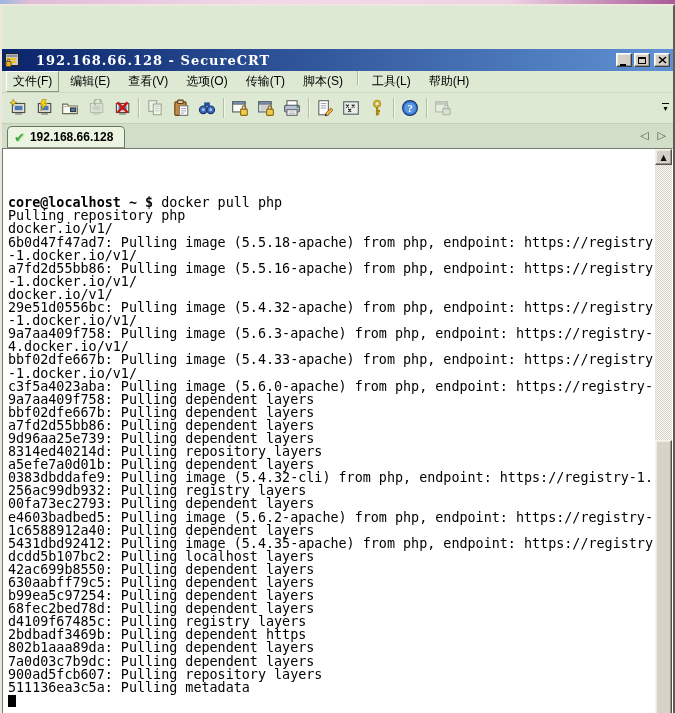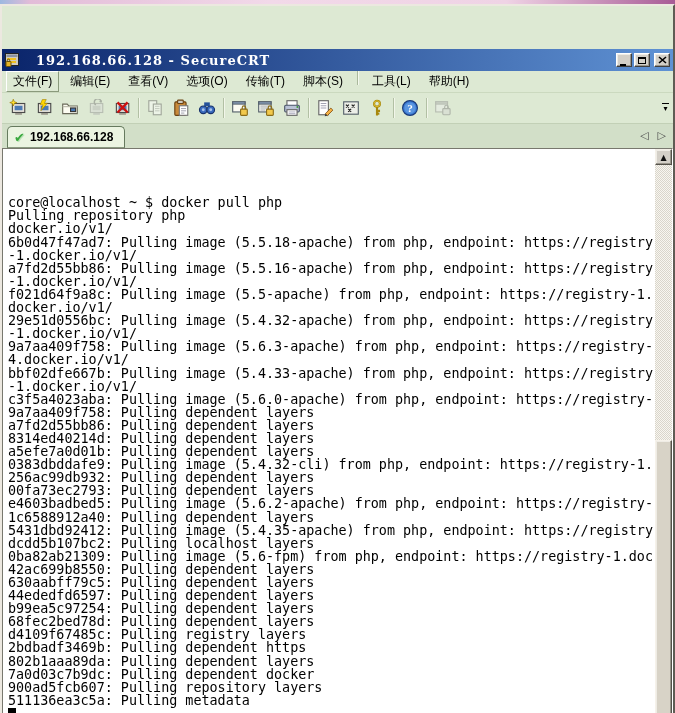--- a/index.html
+++ b/index.html
@@ -81,21 +81,21 @@
   .terminal{
     flex:1 1 auto;position:relative;background:var(--terminal-bg,#fff);
     border:1px solid;border-color:#78786e #fff #fff #78786e;overflow:hidden;
   }
   .term-text{
     position:absolute;left:0;top:0;right:17px;bottom:0;overflow:hidden;
     padding:8px 0 0 5px;
     font-family:"DejaVu Sans Mono",monospace;font-size:13.4px;color:var(--terminal-fg,#000);
   }
   .line{height:13.1px;line-height:13.1px;white-space:pre;}
-  .b{font-weight:normal;}
+  .b{font-weight:bold;}
   .cursor{display:inline-block;width:8px;height:12px;background:#000;vertical-align:top;margin-top:1px;}
   
   .scrollbar{
     position:absolute;top:0;right:0;bottom:0;width:17px;
     background:#eceae2;
     background-image:repeating-conic-gradient(#f8f6f0 0% 25%,#d9d5cb 0% 50%);
     background-size:2px 2px;
   }
   .sb-btn{
     position:absolute;left:0;width:17px;height:16px;box-sizing:border-box;
@@ -312,50 +312,49 @@
       <div class="line"></div>
         <div class="line"></div>
         <div class="line"></div>
         <div class="line" id="prompt-line"><span class="b">core@localhost ~ $</span><span> docker pull php</span></div>
     <div class="line">Pulling repository php</div>
         <div class="line">docker.io/v1/</div>
         <div class="line">6b0d47f47ad7: Pulling image (5.5.18-apache) from php, endpoint: https://registry</div>
         <div class="line">-1.docker.io/v1/</div>
         <div class="line">a7fd2d55bb86: Pulling image (5.5.16-apache) from php, endpoint: https://registry</div>
         <div class="line">-1.docker.io/v1/</div>
-        <div class="line">f021d64f9a8c: Pulling image (5.5-apache) from php, endpoint: https://registry-1.</div>
         <div class="line">docker.io/v1/</div>
         <div class="line">29e51d0556bc: Pulling image (5.4.32-apache) from php, endpoint: https://registry</div>
         <div class="line">-1.docker.io/v1/</div>
         <div class="line">9a7aa409f758: Pulling image (5.6.3-apache) from php, endpoint: https://registry-</div>
         <div class="line">4.docker.io/v1/</div>
         <div class="line">bbf02dfe667b: Pulling image (5.4.33-apache) from php, endpoint: https://registry</div>
         <div class="line">-1.docker.io/v1/</div>
         <div class="line">c3f5a4023aba: Pulling image (5.6.0-apache) from php, endpoint: https://registry-</div>
         <div class="line">9a7aa409f758: Pulling dependent layers</div>
+        <div class="line">bbf02dfe667b: Pulling dependent layers</div>
         <div class="line">a7fd2d55bb86: Pulling dependent layers</div>
-        <div class="line">8314ed40214d: Pulling dependent layers</div>
+        <div class="line">9d96aa25e739: Pulling dependent layers</div>
+        <div class="line">8314ed40214d: Pulling repository layers</div>
         <div class="line">a5efe7a0d01b: Pulling dependent layers</div>
         <div class="line">0383dbddafe9: Pulling image (5.4.32-cli) from php, endpoint: https://registry-1.</div>
-        <div class="line">256ac99db932: Pulling dependent layers</div>
+        <div class="line">256ac99db932: Pulling registry layers</div>
         <div class="line">00fa73ec2793: Pulling dependent layers</div>
         <div class="line">e4603badbed5: Pulling image (5.6.2-apache) from php, endpoint: https://registry-</div>
         <div class="line">1c6588912a40: Pulling dependent layers</div>
         <div class="line">5431dbd92412: Pulling image (5.4.35-apache) from php, endpoint: https://registry</div>
         <div class="line">dcdd5b107bc2: Pulling localhost layers</div>
-        <div class="line">0ba82ab21309: Pulling image (5.6-fpm) from php, endpoint: https://registry-1.doc</div>
         <div class="line">42ac699b8550: Pulling dependent layers</div>
         <div class="line">630aabff79c5: Pulling dependent layers</div>
-        <div class="line">44ededfd6597: Pulling dependent layers</div>
         <div class="line">b99ea5c97254: Pulling dependent layers</div>
         <div class="line">68fec2bed78d: Pulling dependent layers</div>
         <div class="line">d4109f67485c: Pulling registry layers</div>
         <div class="line">2bdbadf3469b: Pulling dependent https</div>
         <div class="line">802b1aaa89da: Pulling dependent layers</div>
-        <div class="line">7a0d03c7b9dc: Pulling dependent docker</div>
+        <div class="line">7a0d03c7b9dc: Pulling dependent layers</div>
         <div class="line">900ad5fcb607: Pulling repository layers</div>
         <div class="line">511136ea3c5a: Pulling metadata</div>
         <div class="line"><span class="cursor"></span></div>
       </div>
     <div class="scrollbar">
       <div class="sb-btn up">
           <span>▲</span>
         </div>
       <div class="sb-thumb"></div>
       <div class="sb-btn down"></div>

